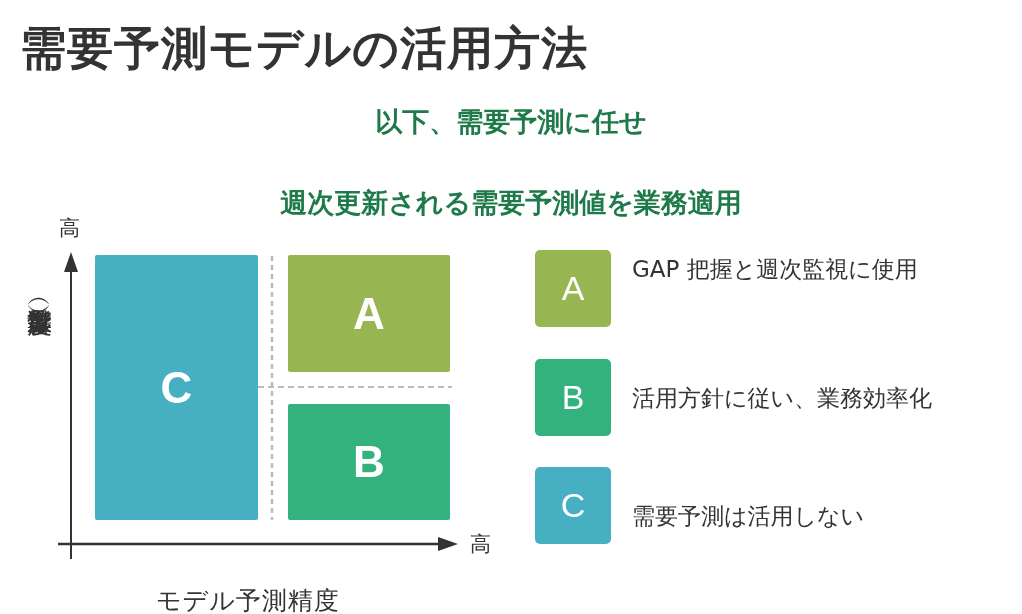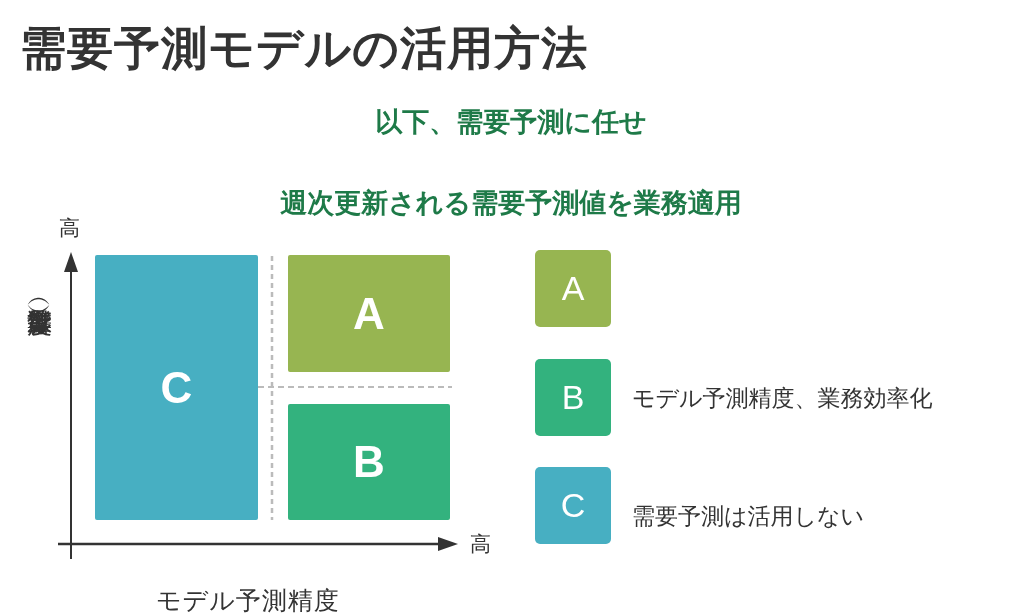--- a/index.html
+++ b/index.html
@@ -66,27 +66,28 @@
   <span>A</span>
 </div>
 <div class="abs block" style="left:288px; top:404px; width:162px; height:116px; background:#33B27E;">
   <span>B</span>
 </div>
 
 <div class="abs legend-box" style="top:250px; background:#97B551;">
   <span>A</span>
 </div>
 <div class="abs legend-text" style="top:250px;">
+  <div>GAP 把握と週次監視に使用</div>
 </div>
 
 <div class="abs legend-box" style="top:359px; background:#33B27E;">
   <span>B</span>
 </div>
 <div class="abs legend-text" style="top:379px;">
-  <div>モデル予測精度、業務効率化</div>
+  <div>活用方針に従い、業務効率化</div>
 </div>
 
 <div class="abs legend-box" style="top:467px; background:#47AFC2;">
   <span>C</span>
 </div>
 <div class="abs legend-text" style="top:497px;">
   <div>需要予測は活用しない</div>
 </div>
 
 </body></html>

